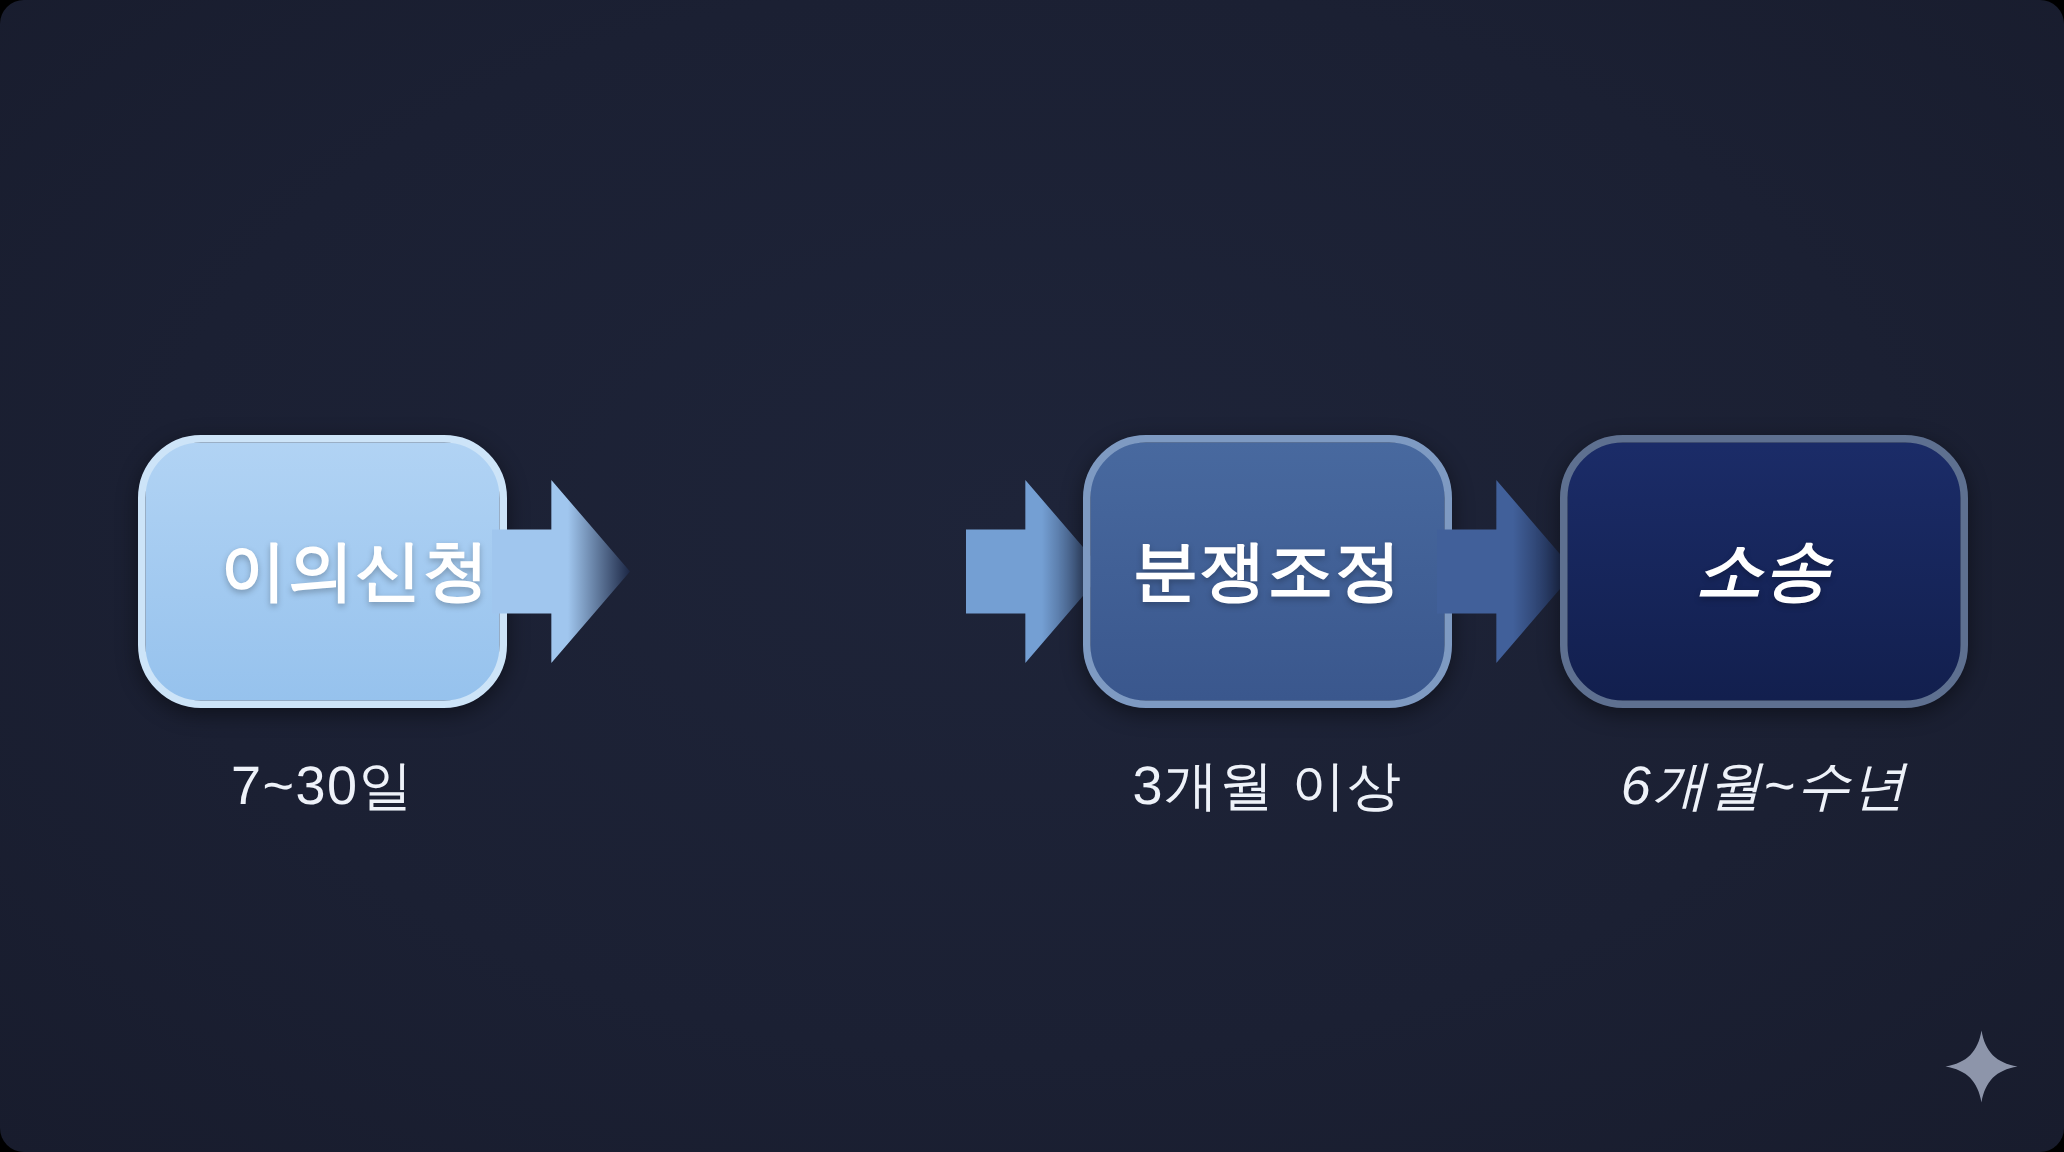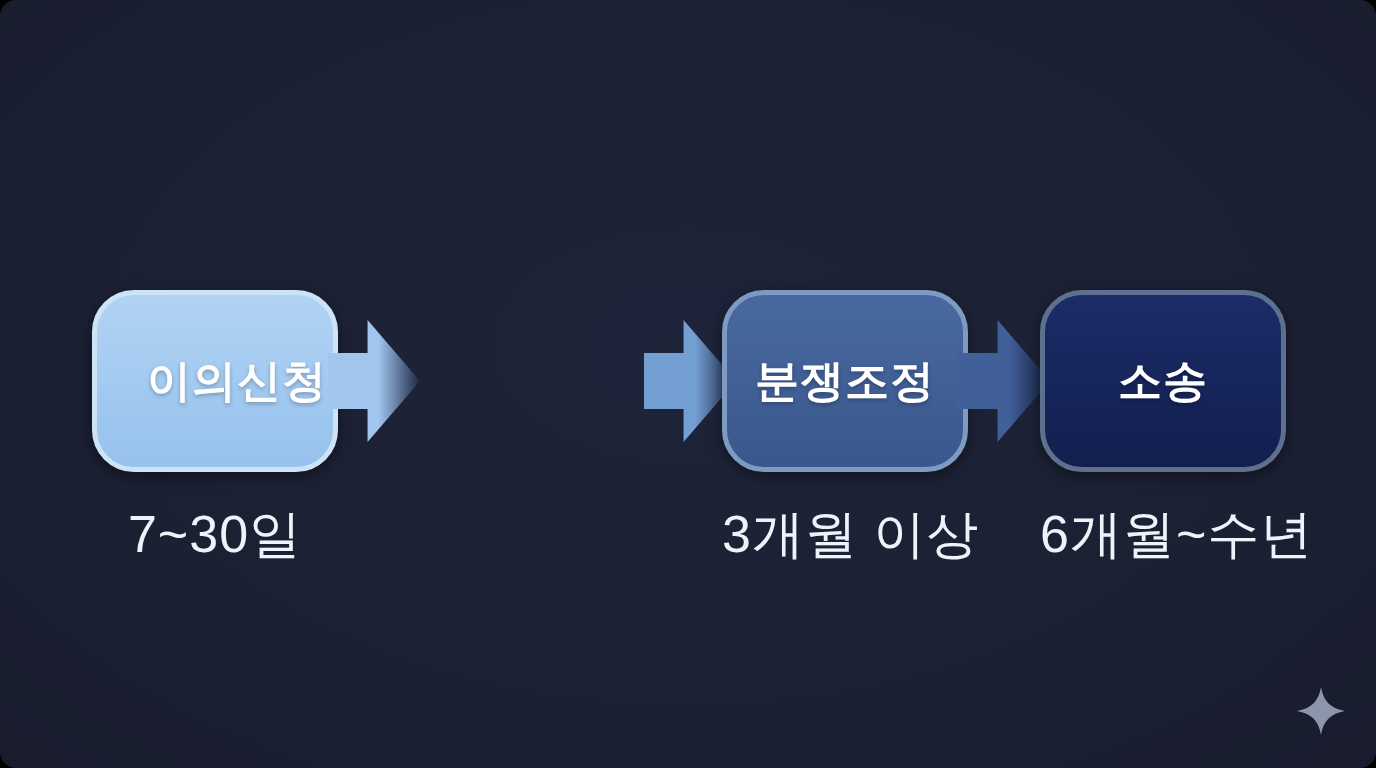--- a/index.html
+++ b/index.html
@@ -43,29 +43,29 @@
     letter-spacing: 1px;
     text-shadow: 0 2px 4px rgba(0,0,0,0.25);
   }
   .duration {
     position: absolute;
     top: 210px;
     left: 0;
     width: 100%;
     text-align: center;
     color: #eef2f9;
-    font-size: 52px;
+    font-size: 36px;
     font-weight: 500;
     letter-spacing: 1px;
     white-space: nowrap;
   }
   .step-0 { left: 92px;  width: 246px; }
   .step-1 { left: 408px; width: 247px; }
   .step-2 { left: 722px; width: 246px; }
-  .step-3 { left: 1040px; width: 246px; }
+  .step-3 { left: 1040px; width: 272px; font-style: italic; }
 
   .arrow {
     position: absolute;
     top: 320px;
     width: 92px;
     height: 122px;
     clip-path: polygon(0 27%, 43% 27%, 43% 0, 100% 50%, 43% 100%, 43% 73%, 0 73%);
     background: linear-gradient(90deg, var(--a-start, #9cf) 0%, var(--a-start, #9cf) 55%, var(--a-end, #123) 100%);
   }
   .arrow-0 { left: 328px; }

